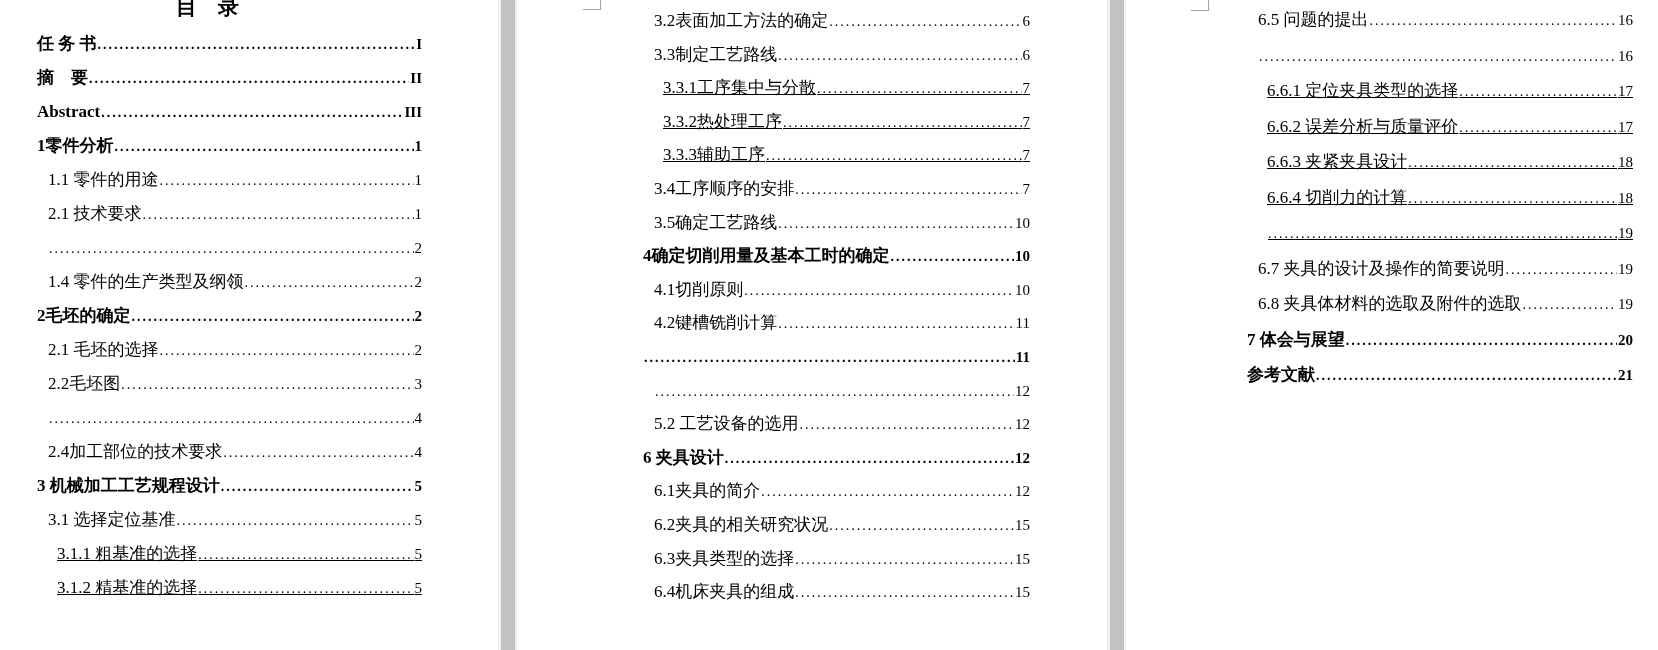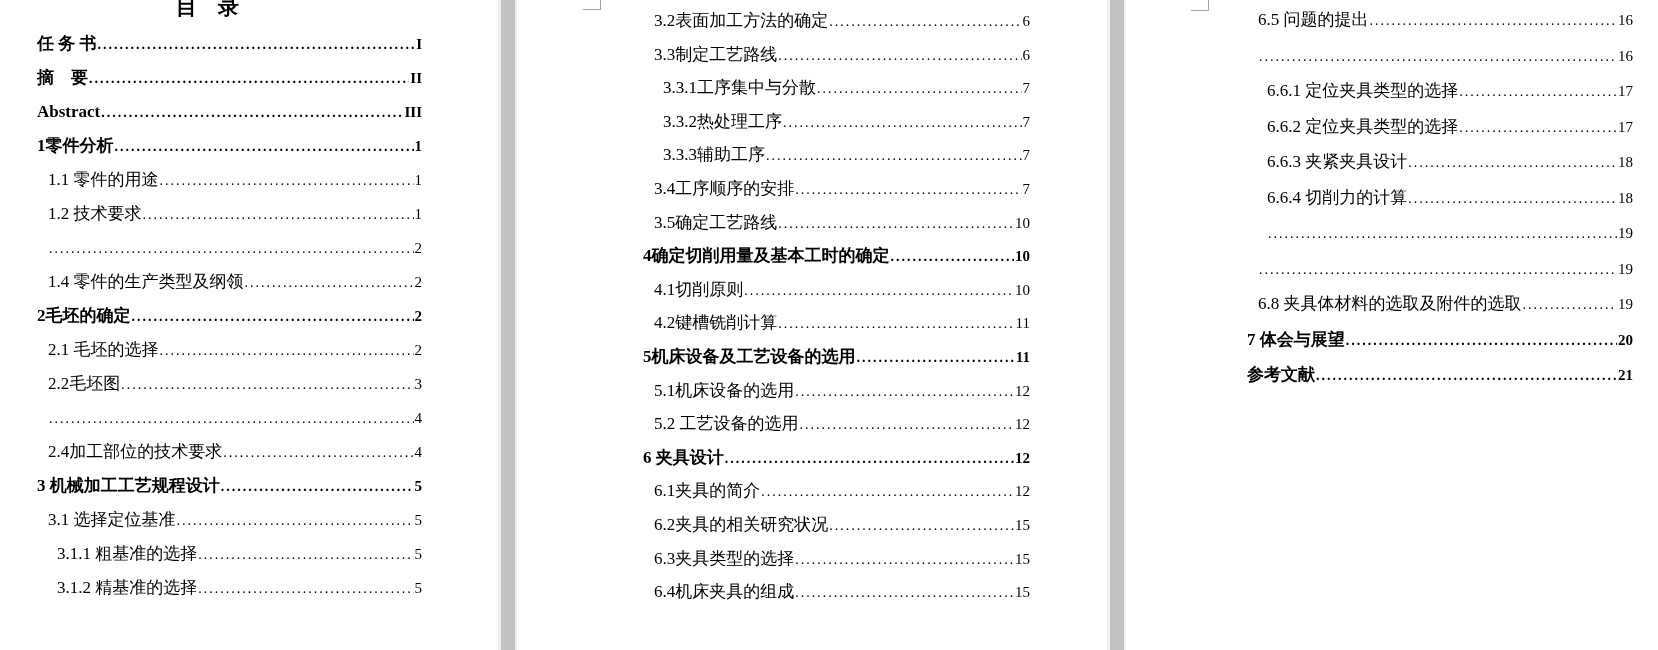--- a/index.html
+++ b/index.html
@@ -53,21 +53,21 @@
   .toc-row {
     display:flex; align-items:baseline;
     white-space:nowrap;
   }
   #page-1 .toc-row { height:34px;   line-height:34px; }
   #page-2 .toc-row { height:33.6px; line-height:33.6px; }
   #page-3 .toc-row { height:35.5px; line-height:35.5px; }
 
   .toc-row.lv0 { padding-left:44px; }
   .toc-row.lv1 { padding-left:55px; }
-  .toc-row.lv2 { padding-left:64px; }
+  .toc-row.lv2 { padding-left:64px;text-decoration:underline; }
   .toc-row.bold { font-weight:bold; }
 
   .lbl {
     font-size:17px;
     white-space:pre;
     font-family:"Liberation Serif","DejaVu Sans",serif;
   }
   .dots {
     flex:1 1 auto;
     overflow:hidden;
@@ -109,21 +109,21 @@
         <span class="lbl">1零件分析</span>
         <span class="dots"></span>
         <span class="pg">1</span>
       </div>
       <div class="toc-row lv1">
         <span class="lbl">1.1 零件的用途</span>
         <span class="dots"></span>
         <span class="pg">1</span>
       </div>
       <div class="toc-row lv1">
-        <span class="lbl">1.2 技术要求</span>
+        <span class="lbl">2.1 技术要求</span>
         <span class="dots"></span>
         <span class="pg">1</span>
       </div>
       <div class="toc-row lv1">
         <span class="dots"></span>
         <span class="pg">2</span>
       </div>
       <div class="toc-row lv1">
         <span class="lbl">1.4 零件的生产类型及纲领</span>
         <span class="dots"></span>
@@ -225,26 +225,24 @@
         <span class="lbl">4.1切削原则</span>
         <span class="dots"></span>
         <span class="pg">10</span>
       </div>
       <div class="toc-row lv1">
         <span class="lbl">4.2键槽铣削计算</span>
         <span class="dots"></span>
         <span class="pg">11</span>
       </div>
       <div class="toc-row lv0 bold">
-        <span class="lbl">5机床设备及工艺设备的选用</span>
         <span class="dots"></span>
         <span class="pg">11</span>
       </div>
       <div class="toc-row lv1">
-        <span class="lbl">5.1机床设备的选用</span>
         <span class="dots"></span>
         <span class="pg">12</span>
       </div>
       <div class="toc-row lv1">
         <span class="lbl">5.2 工艺设备的选用</span>
         <span class="dots"></span>
         <span class="pg">12</span>
       </div>
       <div class="toc-row lv0 bold">
         <span class="lbl">6 夹具设计</span>
@@ -287,39 +285,40 @@
       <div class="toc-row lv1">
         <span class="dots"></span>
         <span class="pg">16</span>
       </div>
       <div class="toc-row lv2">
         <span class="lbl">6.6.1 定位夹具类型的选择</span>
         <span class="dots"></span>
         <span class="pg">17</span>
       </div>
       <div class="toc-row lv2">
-        <span class="lbl">6.6.2 定位夹具类型的选择</span>
+        <span class="lbl">6.6.2 误差分析与质量评价</span>
         <span class="dots"></span>
         <span class="pg">17</span>
       </div>
       <div class="toc-row lv2">
         <span class="lbl">6.6.3 夹紧夹具设计</span>
         <span class="dots"></span>
         <span class="pg">18</span>
       </div>
       <div class="toc-row lv2">
         <span class="lbl">6.6.4 切削力的计算</span>
         <span class="dots"></span>
         <span class="pg">18</span>
       </div>
       <div class="toc-row lv2">
         <span class="dots"></span>
         <span class="pg">19</span>
       </div>
       <div class="toc-row lv1">
+        <span class="lbl">6.7 夹具的设计及操作的简要说明</span>
         <span class="dots"></span>
         <span class="pg">19</span>
       </div>
       <div class="toc-row lv1">
         <span class="lbl">6.8 夹具体材料的选取及附件的选取</span>
         <span class="dots"></span>
         <span class="pg">19</span>
       </div>
       <div class="toc-row lv0 bold">
         <span class="lbl">7 体会与展望</span>

